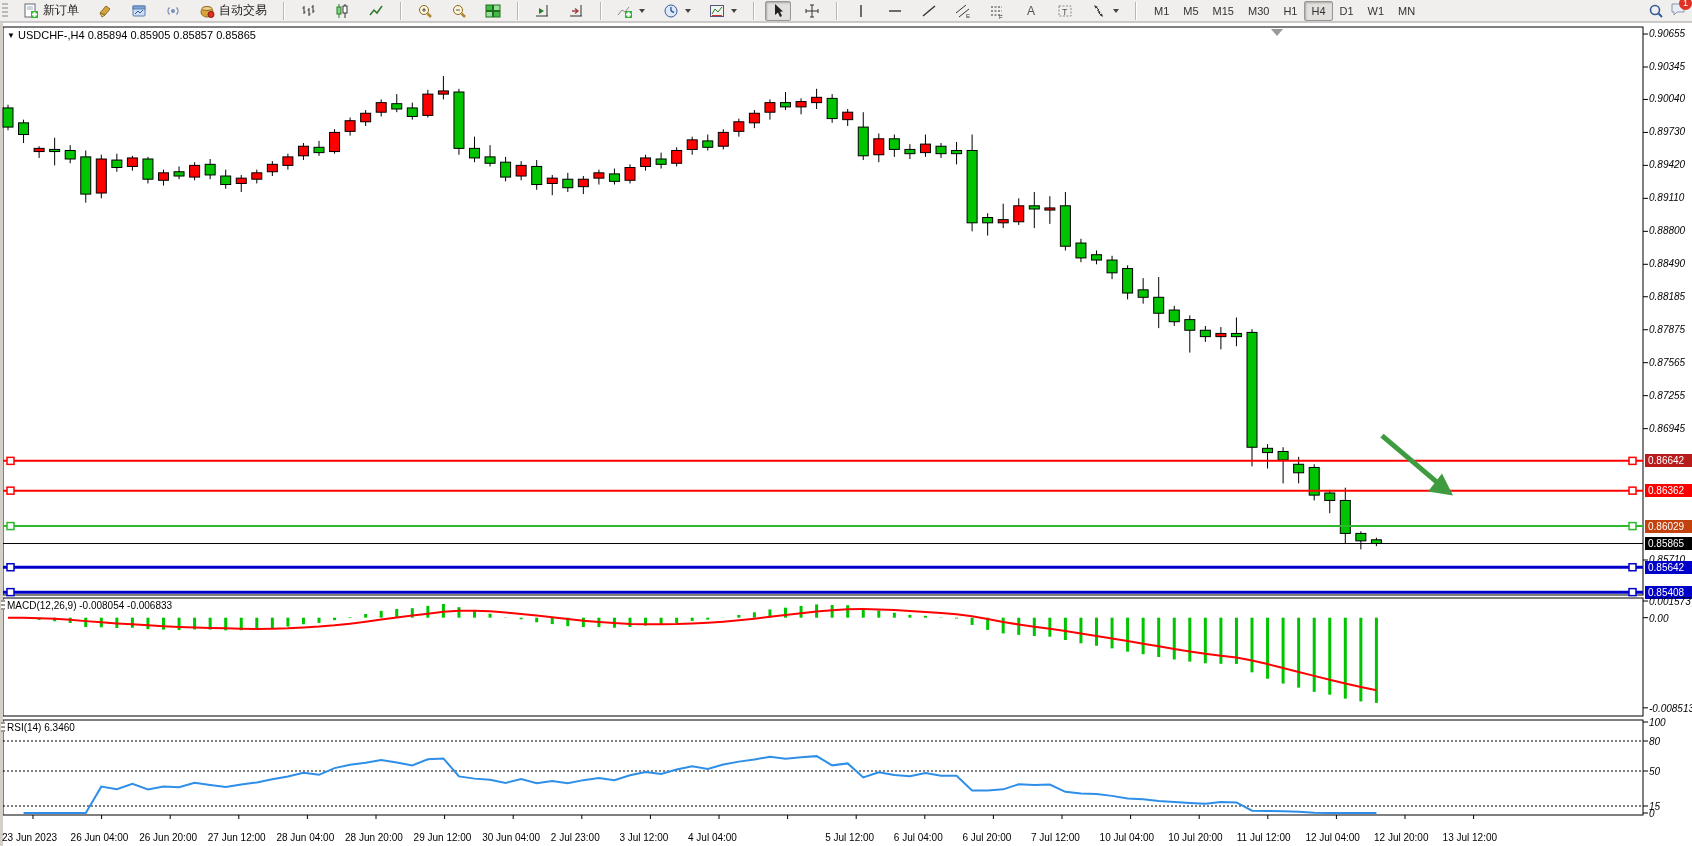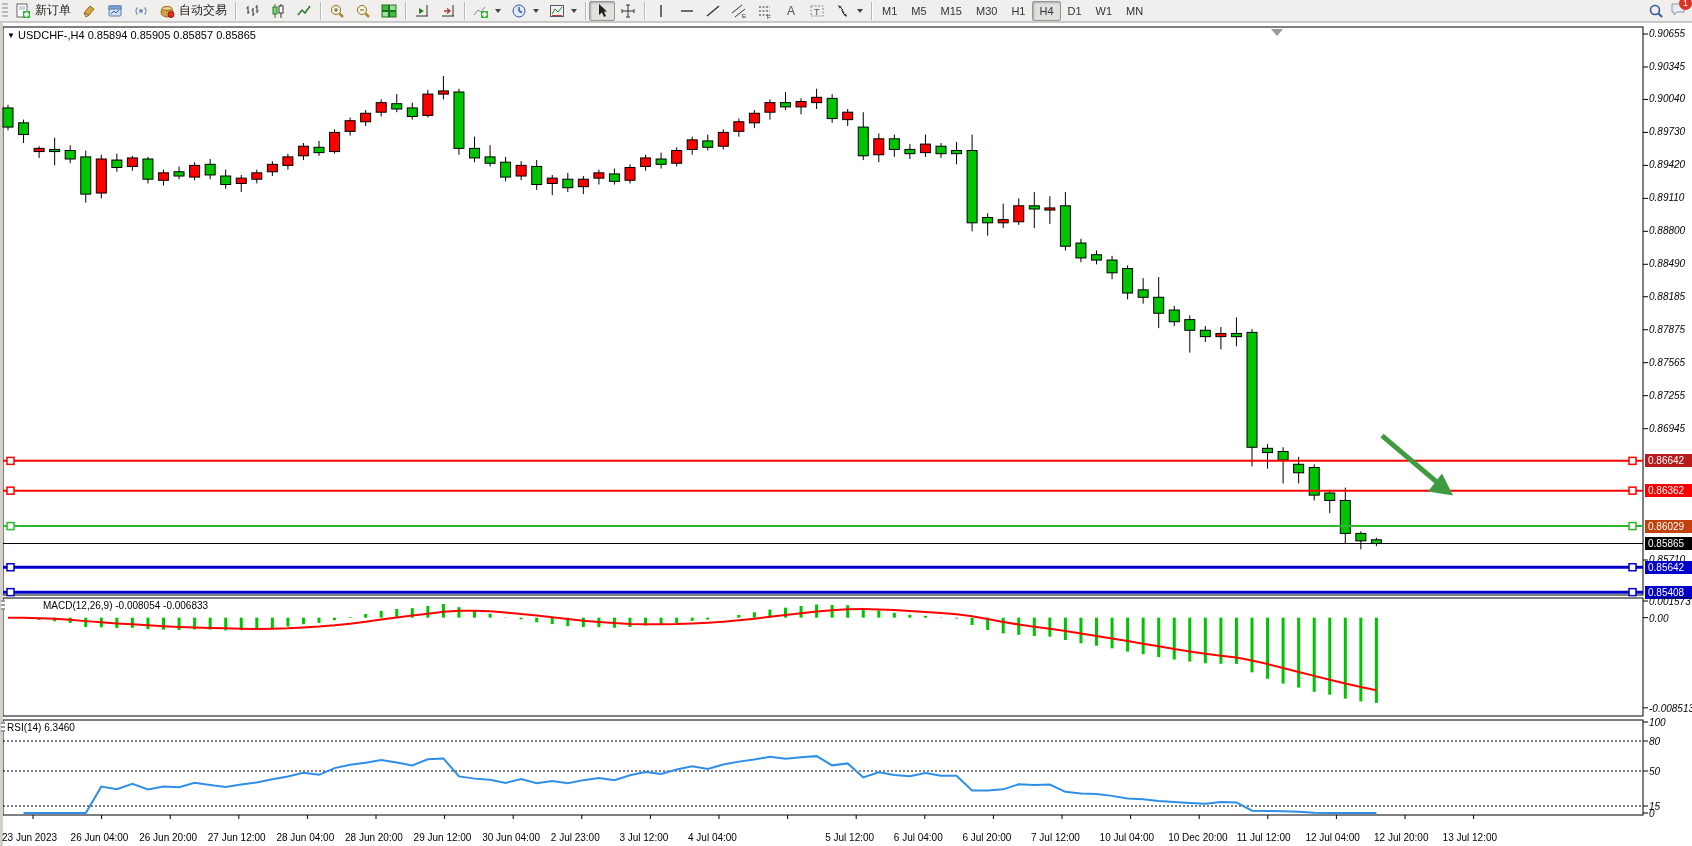--- a/index.html
+++ b/index.html
@@ -1,18 +1,18 @@
 <!DOCTYPE html>
 <html><head>
 <meta charset="utf-8">
 <style>
   * { margin:0; padding:0; box-sizing:border-box; }
   html,body { width:1692px; height:846px; background:#ffffff; font-family:"Liberation Sans", sans-serif; overflow:hidden; }
   
-  #toolbar { position:absolute; left:0; top:0; width:1692px; height:22px; background:#f0efed; border-bottom:1px solid #c9c7c5; display:flex; align-items:center; z-index:10; }
+  #toolbar { position:absolute; left:0; top:0; width:1692px; height:22px; background:#f0efed; border-bottom:1px solid #c9c7c5; display:flex; align-items:center; z-index:10;gap:8px; }
   .grip { width:6px; height:16px; margin:0 2px; background:repeating-linear-gradient(to bottom,#bcbab8 0 2px,#f0efed 2px 4px); }
   .tbtn { display:flex; align-items:center; gap:4px; height:20px; padding:0 4px; border:1px solid transparent; border-radius:2px; font-size:12px; color:#222; cursor:default; white-space:nowrap; }
   .tbtn.pressed { background:#e2e0dd; border:1px solid #9a9895; box-shadow:inset 1px 1px 2px rgba(0,0,0,.25); }
   .sep { width:1px; height:18px; background:#b9b7b5; margin:0 3px; box-shadow:1px 0 0 #fff; }
   .caret { width:0; height:0; border-left:3px solid transparent; border-right:3px solid transparent; border-top:4px solid #444; margin-left:2px; }
   .picon { display:inline-block; width:16px; height:16px; }
   .period { font-size:11px; color:#333; padding:0 6px; height:20px; display:flex; align-items:center; border:1px solid transparent; }
   #right-tools { margin-left:auto; display:flex; align-items:center; padding-right:6px; gap:6px; }
   .badge { position:absolute; top:-4px; right:-6px; background:#e03224; color:#fff; border-radius:7px; font-size:9px; min-width:13px; height:13px; line-height:13px; text-align:center; padding:0 2px; }
   
@@ -600,21 +600,21 @@
 
 <div class="abs" id="chart-title">
   <span class="tri">▼</span>
   <span>USDCHF-,H4</span>
   <span>0.85894</span>
   <span>0.85905</span>
   <span>0.85857</span>
   <span>0.85865</span>
 </div>
 
-<div class="abs ind-label" style="left:7px; top:600px;margin-left:36px;">MACD(12,26,9) -0.008054 -0.006833</div>
+<div class="abs ind-label" style="left:7px; top:600px;">MACD(12,26,9) -0.008054 -0.006833</div>
 <div class="abs ind-label" style="left:7px; top:722px;">RSI(14) 6.3460</div>
 
 <div class="panel-grip" style="top:600px;"></div>
 <div class="panel-grip" style="top:722px;"></div>
 
 <div id="labels-root">
     <div class="abs axis-label" style="left:1649px; top:28.02022471910106px;">0.90655</div>
     <div class="abs axis-label" style="left:1649px; top:60.99400749063655px;text-align:right;">0.90345</div>
     <div class="abs axis-label" style="left:1649px; top:93.4359550561796px;">0.90040</div>
     <div class="abs axis-label" style="left:1649px; top:126.40973782771508px;">0.89730</div>
@@ -652,18 +652,18 @@
     <div class="abs time-label" style="left:482.19999999999993px;">30 Jun 04:00</div>
     <div class="abs time-label" style="left:550.8px;">2 Jul 23:00</div>
     <div class="abs time-label" style="left:619.4px;">3 Jul 12:00</div>
     <div class="abs time-label" style="left:688px;">4 Jul 04:00</div>
     <div class="abs time-label" style="left:756.5999999999999px;margin-top:24px;">4 Jul 20:00</div>
     <div class="abs time-label" style="left:825.1999999999999px;">5 Jul 12:00</div>
     <div class="abs time-label" style="left:893.8px;">6 Jul 04:00</div>
     <div class="abs time-label" style="left:962.3999999999999px;">6 Jul 20:00</div>
     <div class="abs time-label" style="left:1031px;">7 Jul 12:00</div>
     <div class="abs time-label" style="left:1099.6px;">10 Jul 04:00</div>
-    <div class="abs time-label" style="left:1168.1999999999998px;">10 Dec 20:00</div>
+    <div class="abs time-label" style="left:1168.1999999999998px;">10 Jul 20:00</div>
     <div class="abs time-label" style="left:1236.8px;">11 Jul 12:00</div>
     <div class="abs time-label" style="left:1305.3999999999999px;">12 Jul 04:00</div>
     <div class="abs time-label" style="left:1374px;">12 Jul 20:00</div>
     <div class="abs time-label" style="left:1442.6px;">13 Jul 12:00</div>
   </div>
 
 </body></html>

